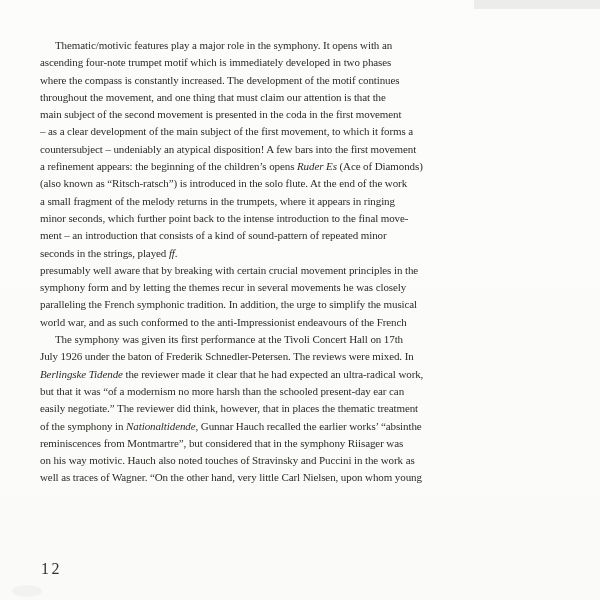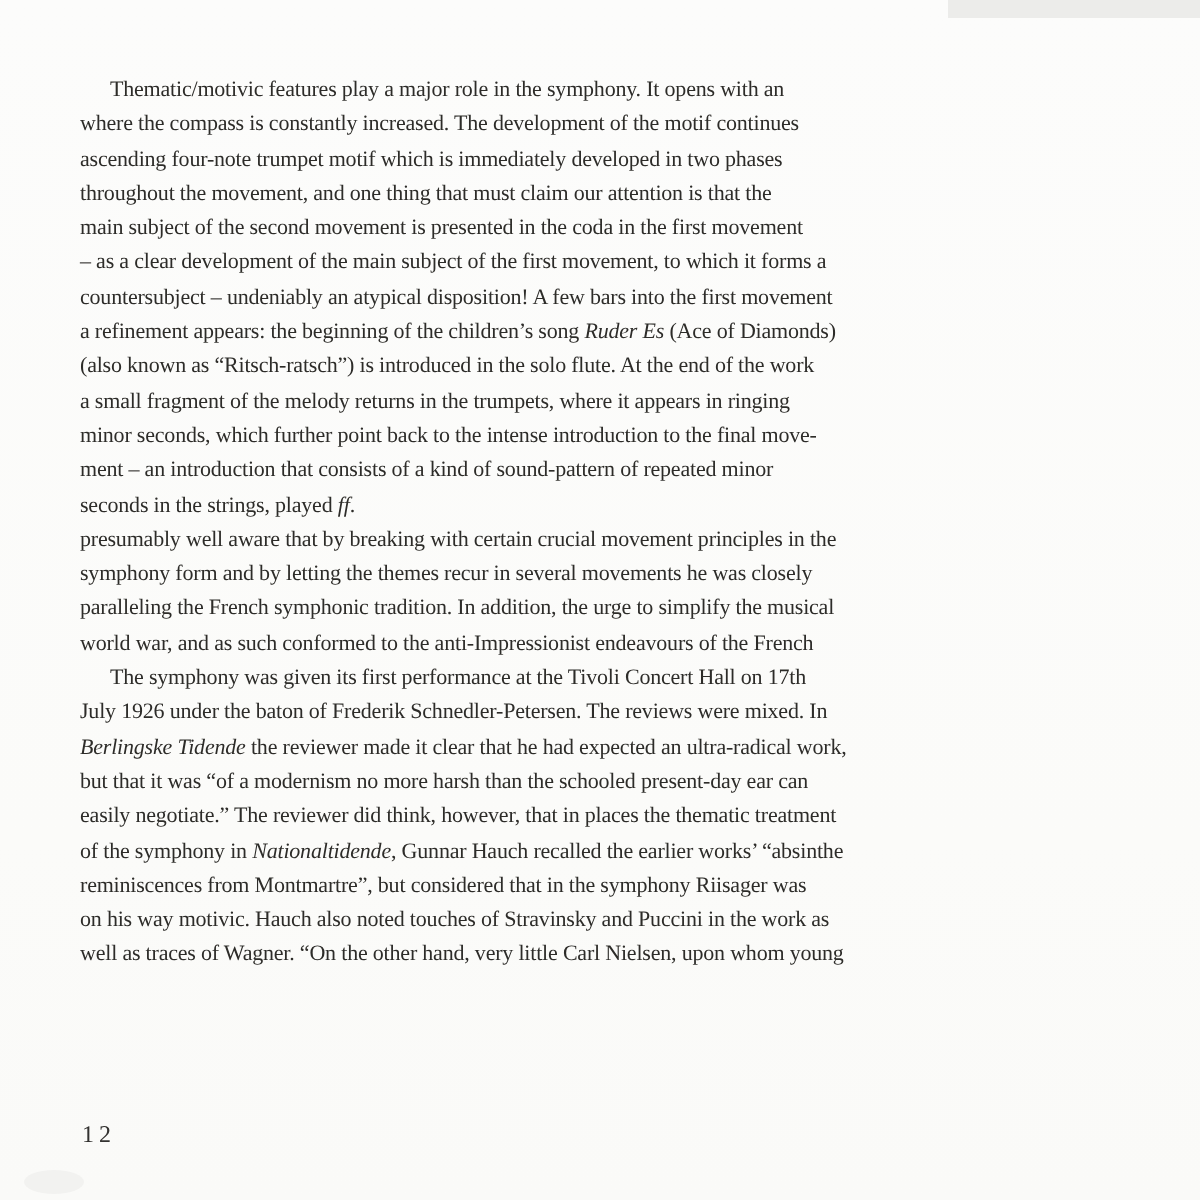--- a/index.html
+++ b/index.html
@@ -45,40 +45,40 @@
     letter-spacing: -0.1px;
   }
   .paragraph { margin: 0; }
   .line { white-space: nowrap; }
   .paragraph .line.first { text-indent: 15px; }
   .line em { font-style: italic; }
   .page-number {
     position: absolute;
     left: 41px;
     top: 560px;
-    font-size: 12px;
+    font-size: 16px;
     letter-spacing: 2.5px;
     color: #333230;
   }
 </style>
 </head>
 <body>
 
 <div class="page">
   <div class="scan-edge-top-right"></div>
   <div class="text-block">
       <div class="paragraph">
         <div class="line first"><span>Thematic/motivic features play a major role in the symphony. It opens with an</span></div>
+        <div class="line"><span>ascending four-note trumpet motif which is immediately developed in two phases</span></div>
         <div class="line"><span>where the compass is constantly increased. The development of the motif continues</span></div>
-        <div class="line"><span>ascending four-note trumpet motif which is immediately developed in two phases</span></div>
         <div class="line"><span>throughout the movement, and one thing that must claim our attention is that the</span></div>
         <div class="line"><span>main subject of the second movement is presented in the coda in the first movement</span></div>
         <div class="line"><span>– as a clear development of the main subject of the first movement, to which it forms a</span></div>
         <div class="line"><span>countersubject – undeniably an atypical disposition! A few bars into the first movement</span></div>
-        <div class="line"><span>a refinement appears: the beginning of the children’s song </span><em>Ruder Es</em><span> (Ace of Diamonds)</span></div>
+        <div class="line"><span>a refinement appears: the beginning of the children’s opens </span><em>Ruder Es</em><span> (Ace of Diamonds)</span></div>
         <div class="line"><span>(also known as “Ritsch-ratsch”) is introduced in the solo flute. At the end of the work</span></div>
         <div class="line"><span>a small fragment of the melody returns in the trumpets, where it appears in ringing</span></div>
         <div class="line"><span>minor seconds, which further point back to the intense introduction to the final move-</span></div>
         <div class="line"><span>ment – an introduction that consists of a kind of sound-pattern of repeated minor</span></div>
         <div class="line"><span>seconds in the strings, played </span><em>ff</em><span>.</span></div>
       </div>
       <div class="paragraph">
         <div class="line"><span>presumably well aware that by breaking with certain crucial movement principles in the</span></div>
         <div class="line"><span>symphony form and by letting the themes recur in several movements he was closely</span></div>
         <div class="line"><span>paralleling the French symphonic tradition. In addition, the urge to simplify the musical</span></div>

